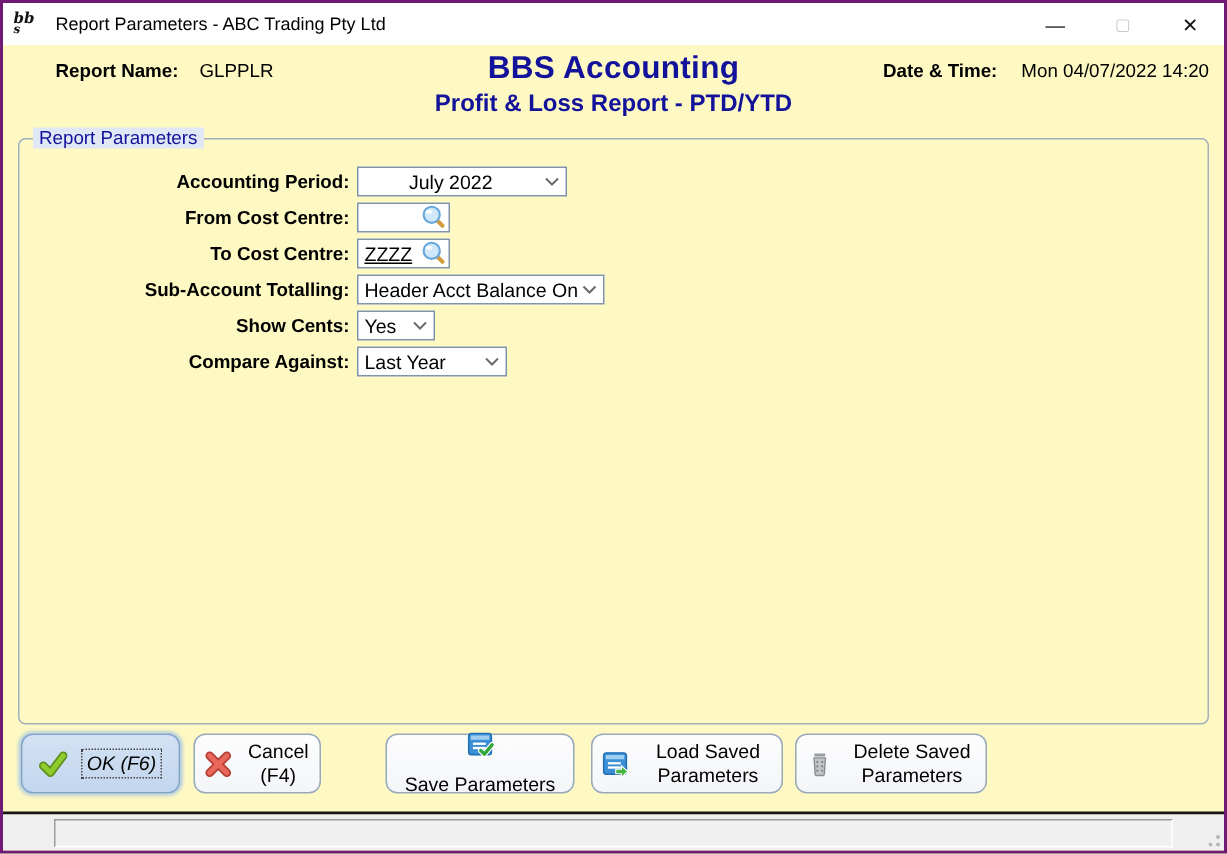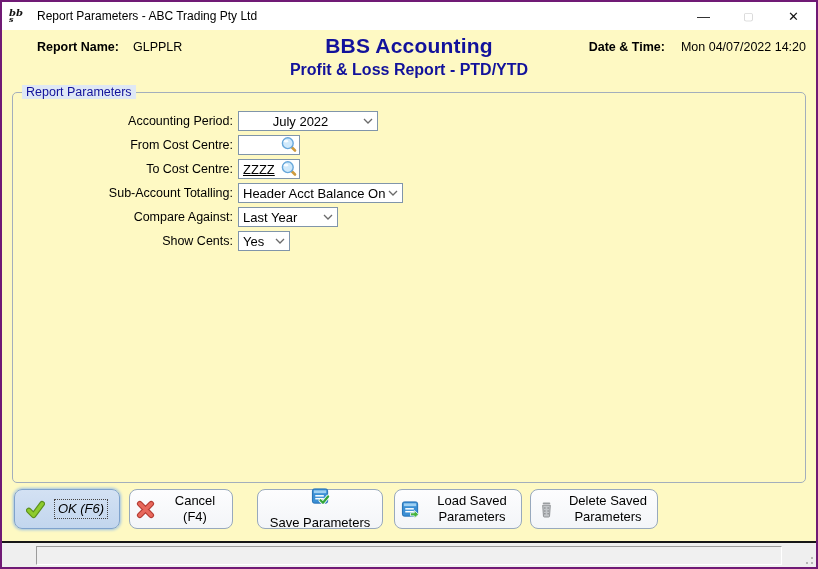--- a/index.html
+++ b/index.html
@@ -51,21 +51,21 @@
     border:1px solid #a3aebc; border-radius:5px;
   }
   .groupbox-label {
     position:absolute; top:-8px; left:9px; padding:0 4px;
     background:#dfe8f4; font-size:12.5px; color:#12129b;
   }
 
   .form-rows { position:absolute; top:18px; left:0; right:0; }
   .form-row { display:flex; align-items:center; height:20px; margin-bottom:4px; }
   .form-label {
-    width:220px; text-align:right; font-weight:normal; font-size:12.5px; color:#000;
+    width:220px; text-align:right; font-weight:bold; font-size:12.5px; color:#000;
     padding-right:0;
   }
   .field-wrap { margin-left:5px; display:flex; align-items:center; }
 
   .select-box, .lookup-box {
     position:relative; height:20px; background:#fff;
     border:1px solid #8095aa; display:flex; align-items:center;
   }
   .select-box { padding-left:4px; }
   .select-text {
@@ -86,21 +86,21 @@
     display:flex; align-items:center; justify-content:center;
     font-size:13px; color:#000; gap:9px; padding:0 6px;
   }
   .btn .lbl { text-align:center; line-height:1.25; }
   .btn-ok {
     left:12px; width:106px;
     background:linear-gradient(#d3e1f3, #c2d6ee);
     border-color:#7fa3cd; box-shadow:0 0 3px 1px #9cc0e6;
   }
   .btn-ok .lbl { border:1px dotted #444; padding:1px 3px;font-style:italic; }
-  .btn-cancel { left:127px; width:104px; }
+  .btn-cancel { left:127px; width:85px; }
   .btn-save   { left:255px; width:126px;flex-direction:column; }
   .btn-load   { left:392px; width:128px; }
   .btn-delete { left:528px; width:128px; }
   .btn-icon { width:19px; height:19px; flex:0 0 19px; }
 
   
   .divider { position:absolute; left:0; right:0; top:539px; height:2px; background:#161616; }
   .statusbar {
     position:absolute; left:0; right:0; top:541px; height:24px; background:#efefef;
   }
@@ -196,36 +196,36 @@
           <div class="select-box" style="width:165px;">
             <span class="select-text">Header Acct Balance Only</span>
             <svg class="chevron" viewBox="0 0 16 16">
               <polyline points="4,6 8,10 12,6" fill="none" stroke="#6a6a6a" stroke-width="1.3"></polyline>
             </svg>
           </div>
         </div>
       </div>
 
       <div class="form-row">
+        <div class="form-label">Show Cents:</div>
+        <div class="field-wrap">
+          <div class="select-box" style="width:52px;">
+            <span class="select-text">Yes</span>
+            <svg class="chevron" viewBox="0 0 16 16">
+              <polyline points="4,6 8,10 12,6" fill="none" stroke="#6a6a6a" stroke-width="1.3"></polyline>
+            </svg>
+          </div>
+        </div>
+      </div>
+
+      <div class="form-row">
         <div class="form-label">Compare Against:</div>
         <div class="field-wrap">
           <div class="select-box" style="width:100px;">
             <span class="select-text">Last Year</span>
-            <svg class="chevron" viewBox="0 0 16 16">
-              <polyline points="4,6 8,10 12,6" fill="none" stroke="#6a6a6a" stroke-width="1.3"></polyline>
-            </svg>
-          </div>
-        </div>
-      </div>
-
-      <div class="form-row">
-        <div class="form-label">Show Cents:</div>
-        <div class="field-wrap">
-          <div class="select-box" style="width:52px;">
-            <span class="select-text">Yes</span>
             <svg class="chevron" viewBox="0 0 16 16">
               <polyline points="4,6 8,10 12,6" fill="none" stroke="#6a6a6a" stroke-width="1.3"></polyline>
             </svg>
           </div>
         </div>
       </div>
 
     </div>
   </div>
 

